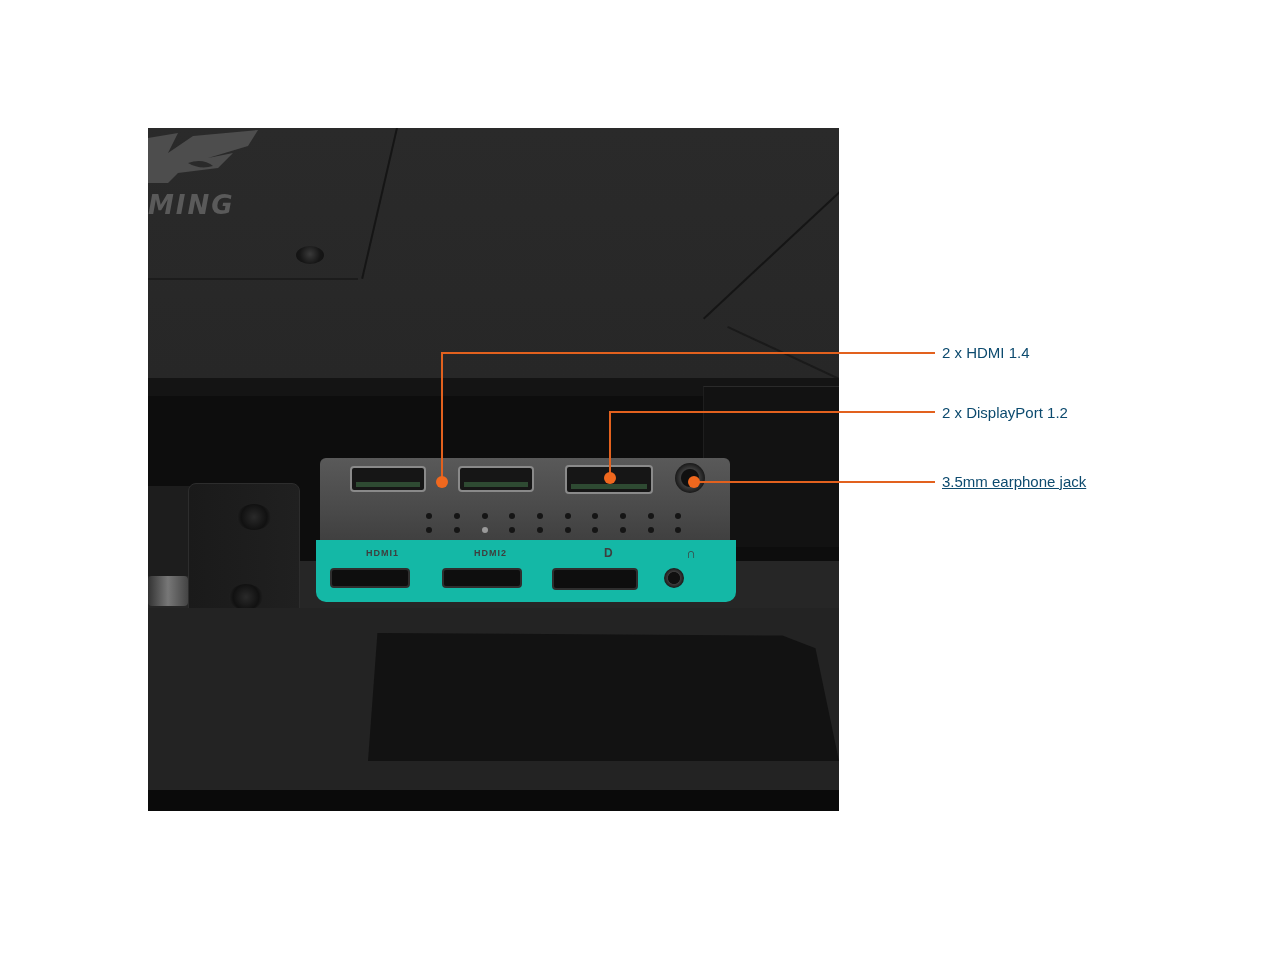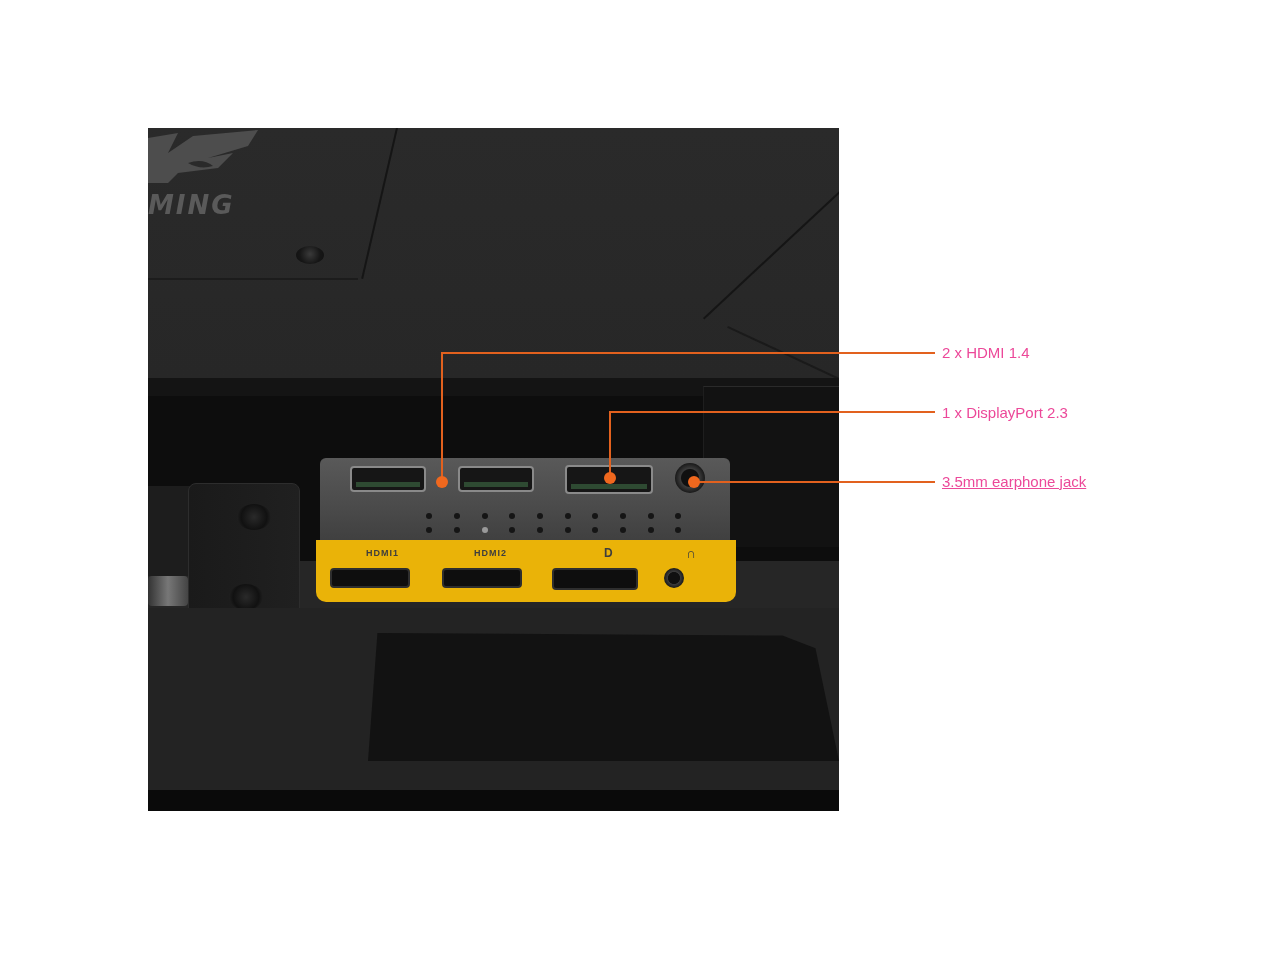--- a/index.html
+++ b/index.html
@@ -16,38 +16,38 @@
     .dark-band { position: absolute; left: 0; top: 250px; width: 691px; height: 18px; background: #141414; }
     .inner-cavity { position: absolute; left: 0; top: 268px; width: 691px; height: 165px; background: #0d0d0d; }
     .right-box { position: absolute; left: 555px; top: 258px; width: 136px; height: 160px; background: #121212; border-left: 1px solid #1e1e1e; border-top: 1px solid #2a2a2a; }
 
     .io-plate { position: absolute; left: 172px; top: 330px; width: 410px; height: 85px; background: linear-gradient(180deg, #595959 0%, #4a4a4a 60%, #3f3f3f 100%); border-radius: 6px 6px 0 0; }
     .port { position: absolute; background: #161616; border: 2px solid #8a8a8a; border-radius: 4px; }
     .port .green { position: absolute; left: 4px; right: 4px; bottom: 3px; height: 5px; background: #2e4a32; }
     .jack { position: absolute; border-radius: 50%; background: radial-gradient(circle, #101010 0%, #101010 40%, #3b3b3b 45%, #1a1a1a 70%, #2a2a2a 100%); }
     .vent { position: absolute; width: 6px; height: 6px; border-radius: 50%; background: #151515; }
 
-    .label-strip { position: absolute; left: 168px; top: 412px; width: 420px; height: 62px; background: #eab308; border-radius: 0 0 10px 10px; }
+    .label-strip { position: absolute; left: 168px; top: 412px; width: 420px; height: 62px; background: #14b8a6; border-radius: 0 0 10px 10px; }
     .port-label { position: absolute; font-size: 9px; color: #3e3e3e; font-weight: bold; letter-spacing: 1px; }
     .port-out { position: absolute; background: #0e0e0e; border: 2px solid #2e2e2e; border-radius: 4px; }
 
     .lower-panel { position: absolute; left: 0; top: 480px; width: 691px; height: 203px; background: #232323; }
     .sticker { position: absolute; left: 220px; top: 505px; width: 471px; height: 128px; background: #121212; clip-path: polygon(2% 0, 88% 2%, 95% 12%, 100% 100%, 0 100%); }
     .bottom-strip { position: absolute; left: 0; top: 662px; width: 691px; height: 21px; background: #0a0a0a; }
 
     .bracket { position: absolute; left: 40px; top: 355px; width: 110px; height: 190px; background: linear-gradient(90deg, #1a1a1a, #202020); border-radius: 8px; border: 1px solid #2d2d2d; }
     .bracket-screw { position: absolute; width: 34px; height: 26px; border-radius: 50%; background: radial-gradient(circle, #2a2a2a 0%, #111 60%, #2d2d2d 100%); }
     .stand-block { position: absolute; left: 0; top: 358px; width: 60px; height: 90px; background: #1d1d1d; }
     .stand-base { position: absolute; left: 0; top: 520px; width: 140px; height: 30px; background: #1f1f1f; border-bottom: 2px solid #333; }
     .hinge { position: absolute; left: 0; top: 448px; width: 40px; height: 30px; background: linear-gradient(90deg,#333,#777,#444); border-radius: 4px; }
 
     
     .callout-line { position: absolute; background: #e2611e; }
     .callout-dot { position: absolute; width: 12px; height: 12px; border-radius: 50%; background: #f0681e; }
-    .callout-label { position: absolute; font-size: 15px; color: #ec4899; white-space: nowrap; line-height: 18px; }
+    .callout-label { position: absolute; font-size: 15px; color: #0c4a6e; white-space: nowrap; line-height: 18px; }
   </style>
 </head>
 <body>
 
 <div class="photo">
   <div class="upper-panel">
     <svg class="logo-wing" viewBox="0 0 115 55">
       <path d="M0 10 L30 5 L20 25 L45 8 L110 2 L100 18 L60 30 L85 25 L70 40 L30 45 L20 55 L0 55 Z" fill="#4d4d4d"></path>
       <path d="M40 35 Q55 30 65 38 Q52 42 40 35 Z" fill="#2a2a2a"></path>
     </svg>
@@ -122,17 +122,17 @@
 </div>
 
 <div class="callout-line" style="left:441px;top:352px;width:2px;height:130px;"></div>
 <div class="callout-line" style="left:441px;top:352px;width:494px;height:2px;"></div>
 <div class="callout-dot" style="left:436px;top:476px;"></div>
 <div class="callout-label" style="left:942px;top:344px;">2 x HDMI 1.4</div>
 
 <div class="callout-line" style="left:609px;top:411px;width:2px;height:66px;"></div>
 <div class="callout-line" style="left:609px;top:411px;width:326px;height:2px;"></div>
 <div class="callout-dot" style="left:604px;top:472px;"></div>
-<div class="callout-label" style="left:942px;top:404px;">1 x DisplayPort 2.3</div>
+<div class="callout-label" style="left:942px;top:404px;">2 x DisplayPort 1.2</div>
 
 <div class="callout-line" style="left:695px;top:481px;width:240px;height:2px;"></div>
 <div class="callout-dot" style="left:688px;top:476px;"></div>
 <div class="callout-label" style="left:942px;top:473px;text-decoration:underline;">3.5mm earphone jack</div>
 
 </body></html>

